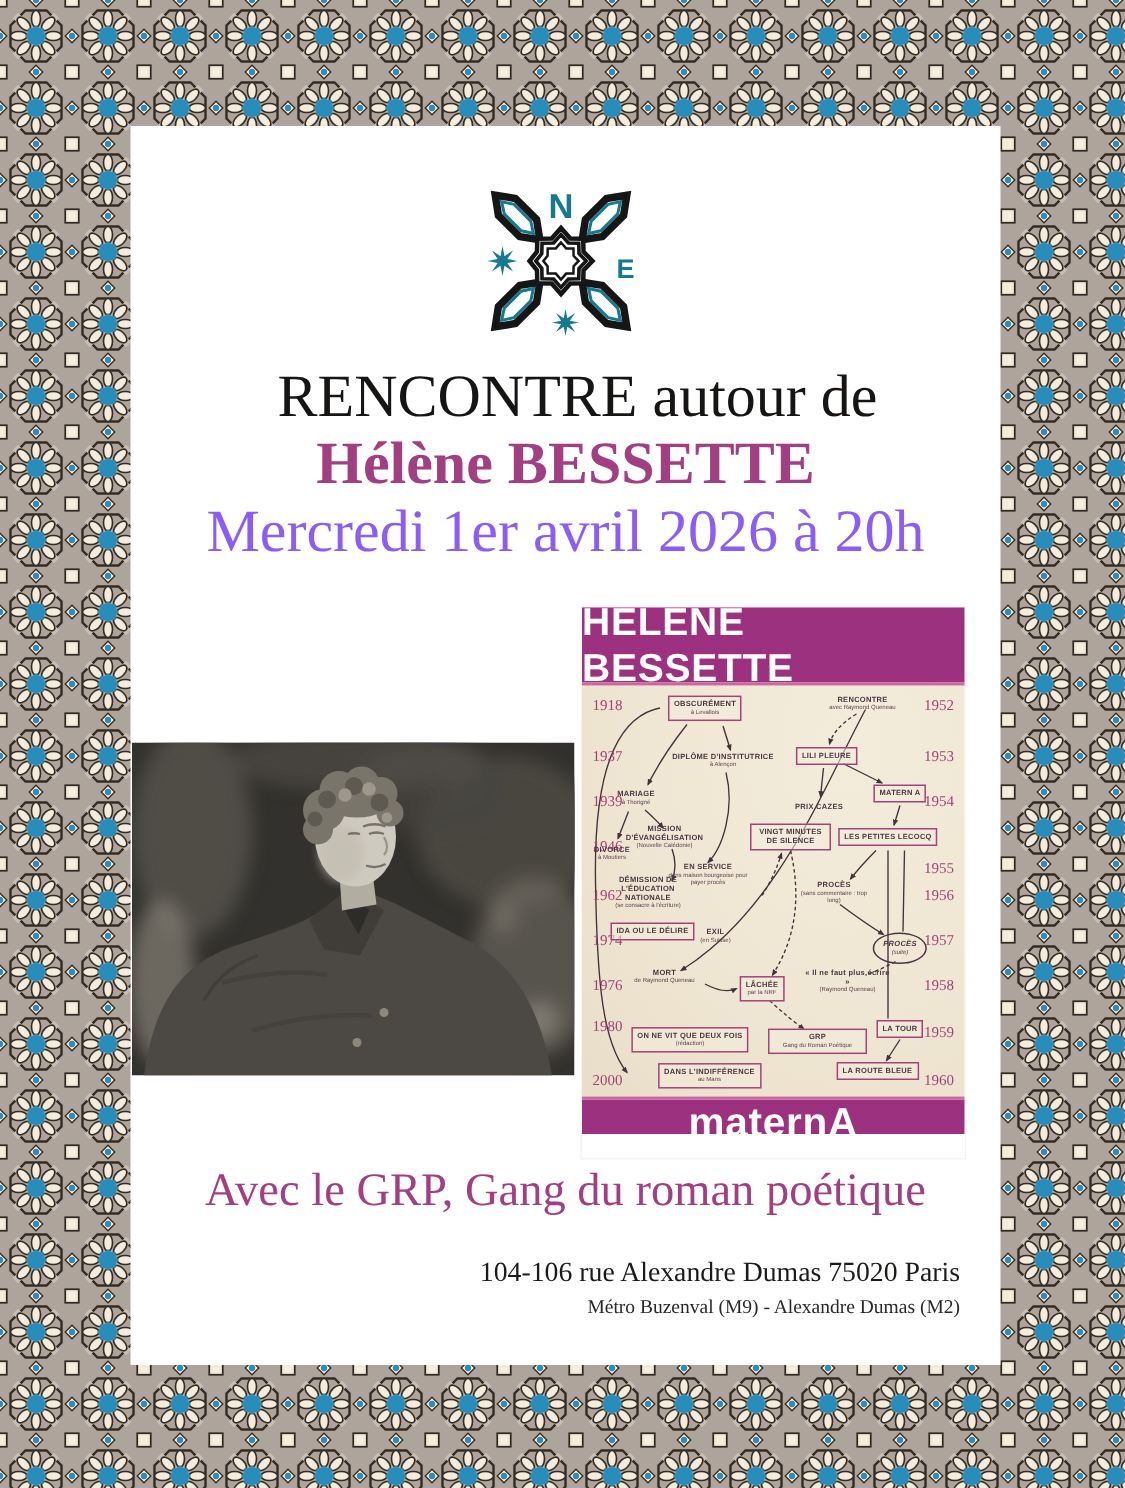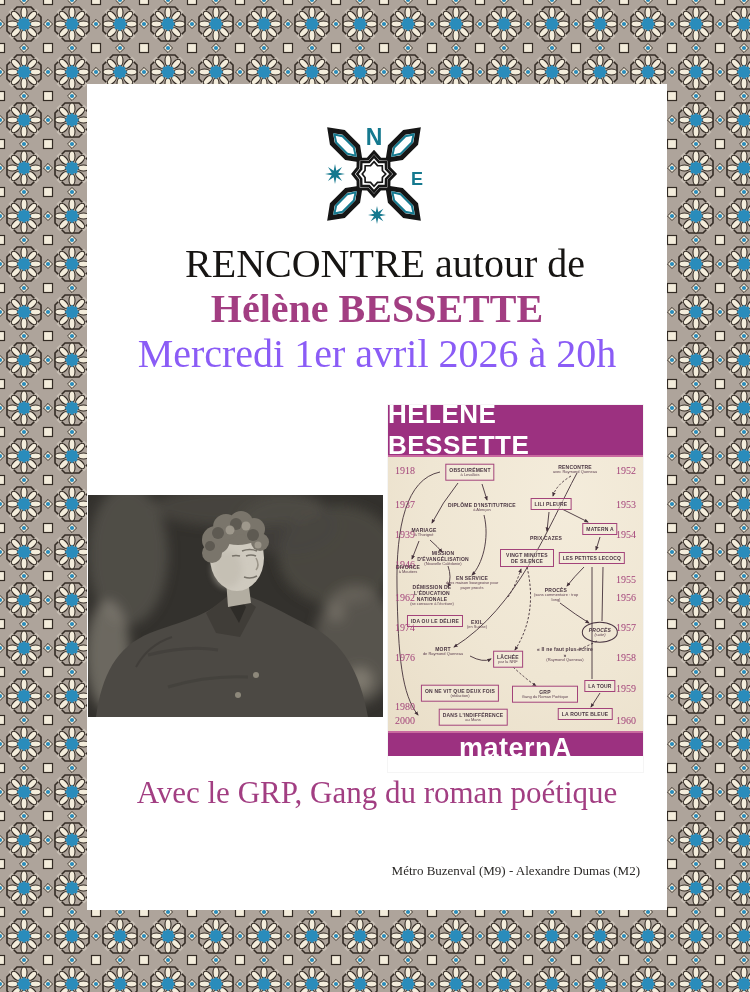--- a/index.html
+++ b/index.html
@@ -242,21 +242,21 @@
           </g>
         </svg>
         <div>
             <div class="tl-year left" style="top: 8px;">1918</div>
             <div class="tl-year left" style="top: 42px;">1937</div>
             <div class="tl-year left" style="top: 72px;">1939</div>
             <div class="tl-year left" style="top: 102px;">1946</div>
             <div class="tl-year left" style="top: 135px;">1962</div>
             <div class="tl-year left" style="top: 165px;">1974</div>
             <div class="tl-year left" style="top: 195px;">1976</div>
-            <div class="tl-year left" style="top: 244px;">1980</div>
+            <div class="tl-year left" style="top: 222px;">1980</div>
             <div class="tl-year left" style="top: 258px;">2000</div>
           </div>
         <div>
             <div class="tl-year right" style="top: 8px; text-align: center;">1952</div>
             <div class="tl-year right" style="top: 42px;">1953</div>
             <div class="tl-year right" style="top: 72px;">1954</div>
             <div class="tl-year right" style="top: 102px; margin-top: 15px;">1955</div>
             <div class="tl-year right" style="top: 135px;">1956</div>
             <div class="tl-year right" style="top: 165px;">1957</div>
             <div class="tl-year right" style="top: 195px;">1958</div>
@@ -358,16 +358,17 @@
             </div>
           </div>
       </div>
       <div class="cover-footer">
         <span>maternA</span>
       </div>
     </div>
 
     <div class="tagline">Avec le GRP, Gang du roman poétique</div>
 
+    <div class="addr1">104-106 rue Alexandre Dumas 75020 Paris</div>
     <div class="addr2">Métro Buzenval (M9) - Alexandre Dumas (M2)</div>
 
   </div>
 </div>
 
 </body></html>

